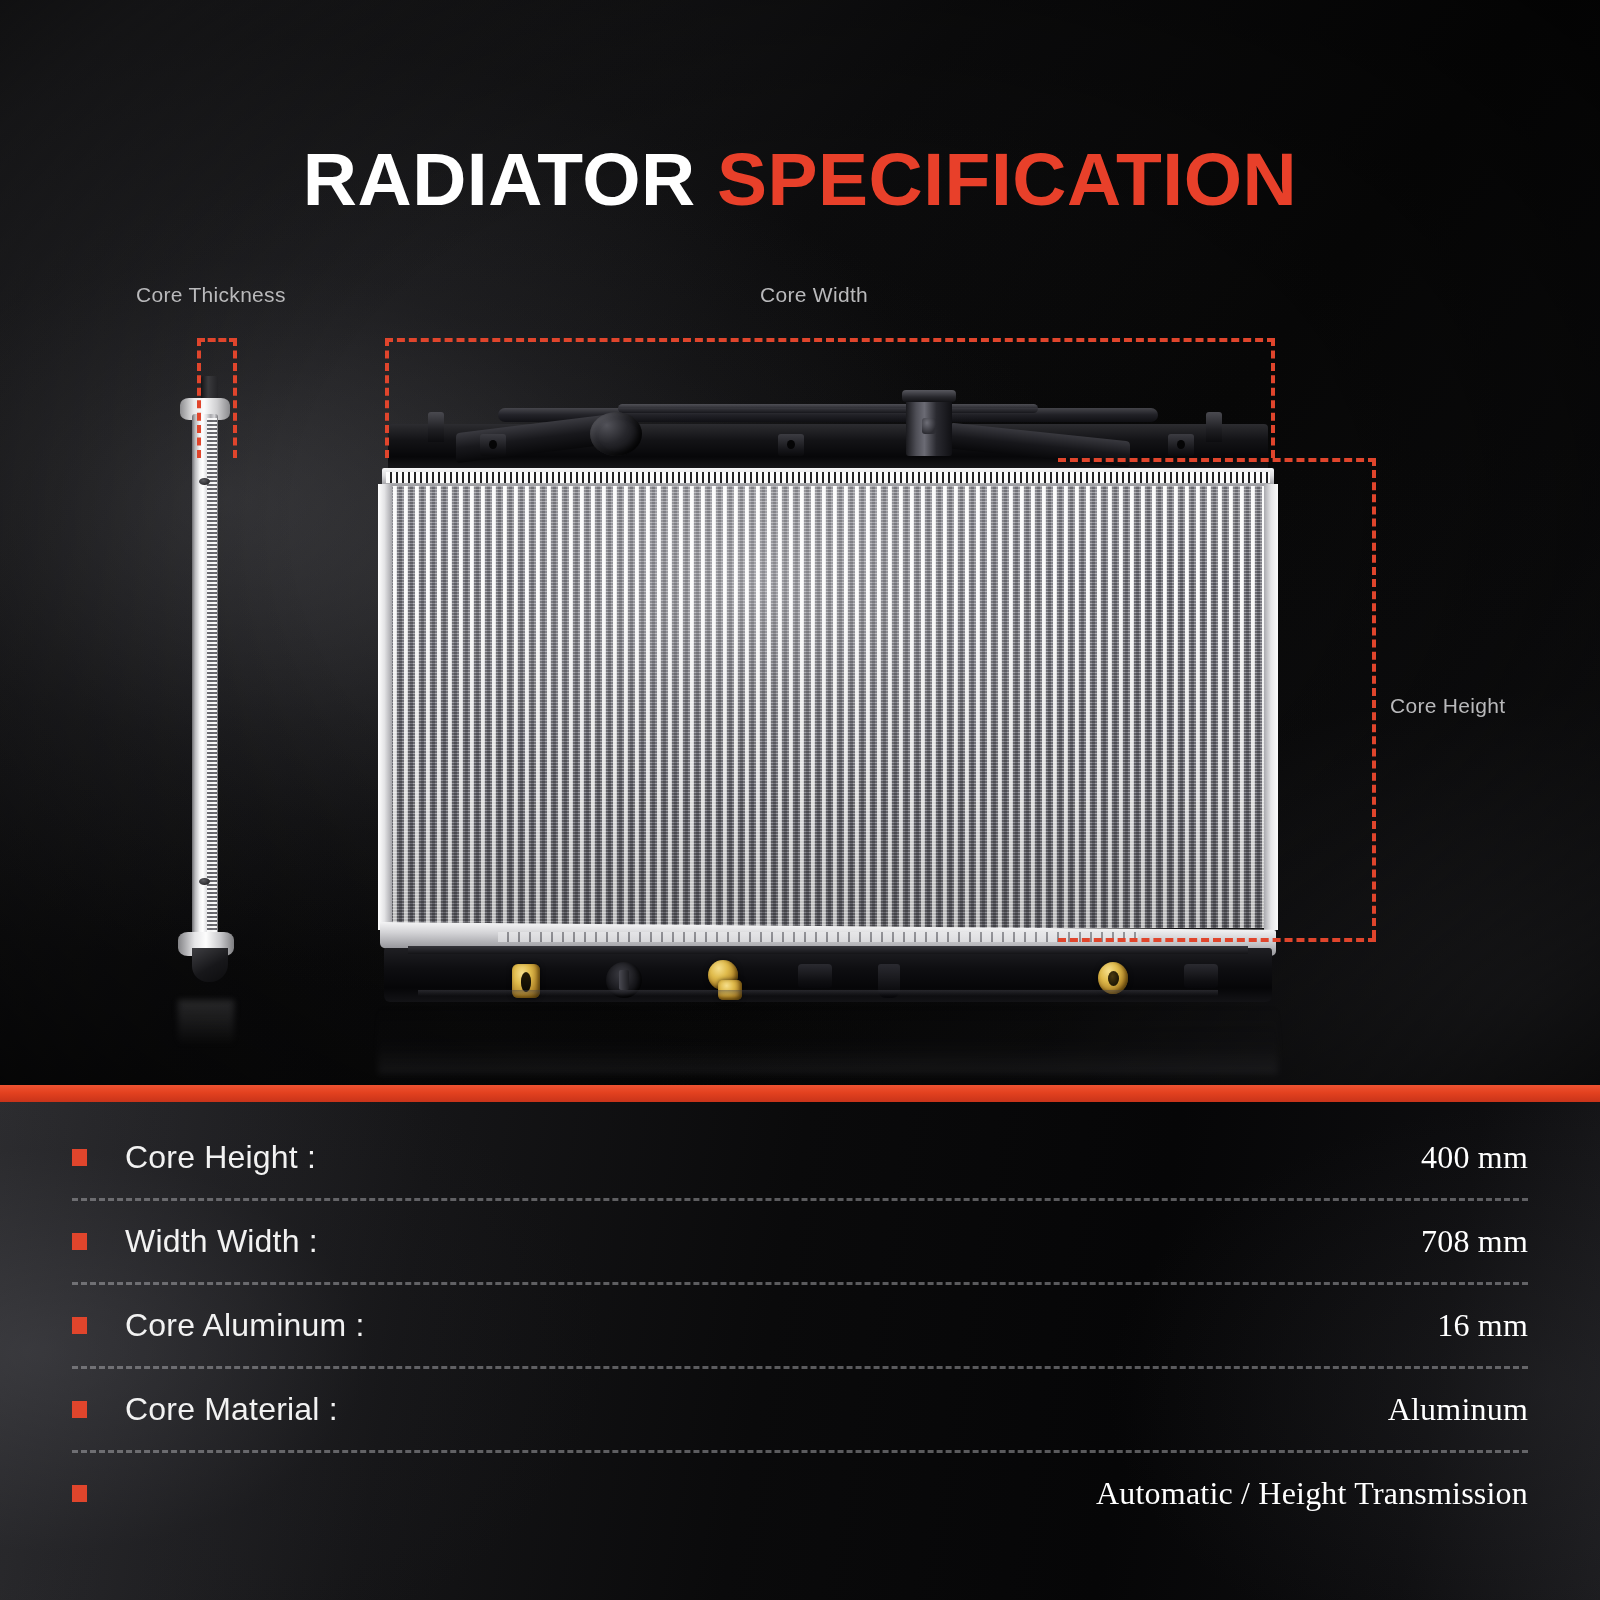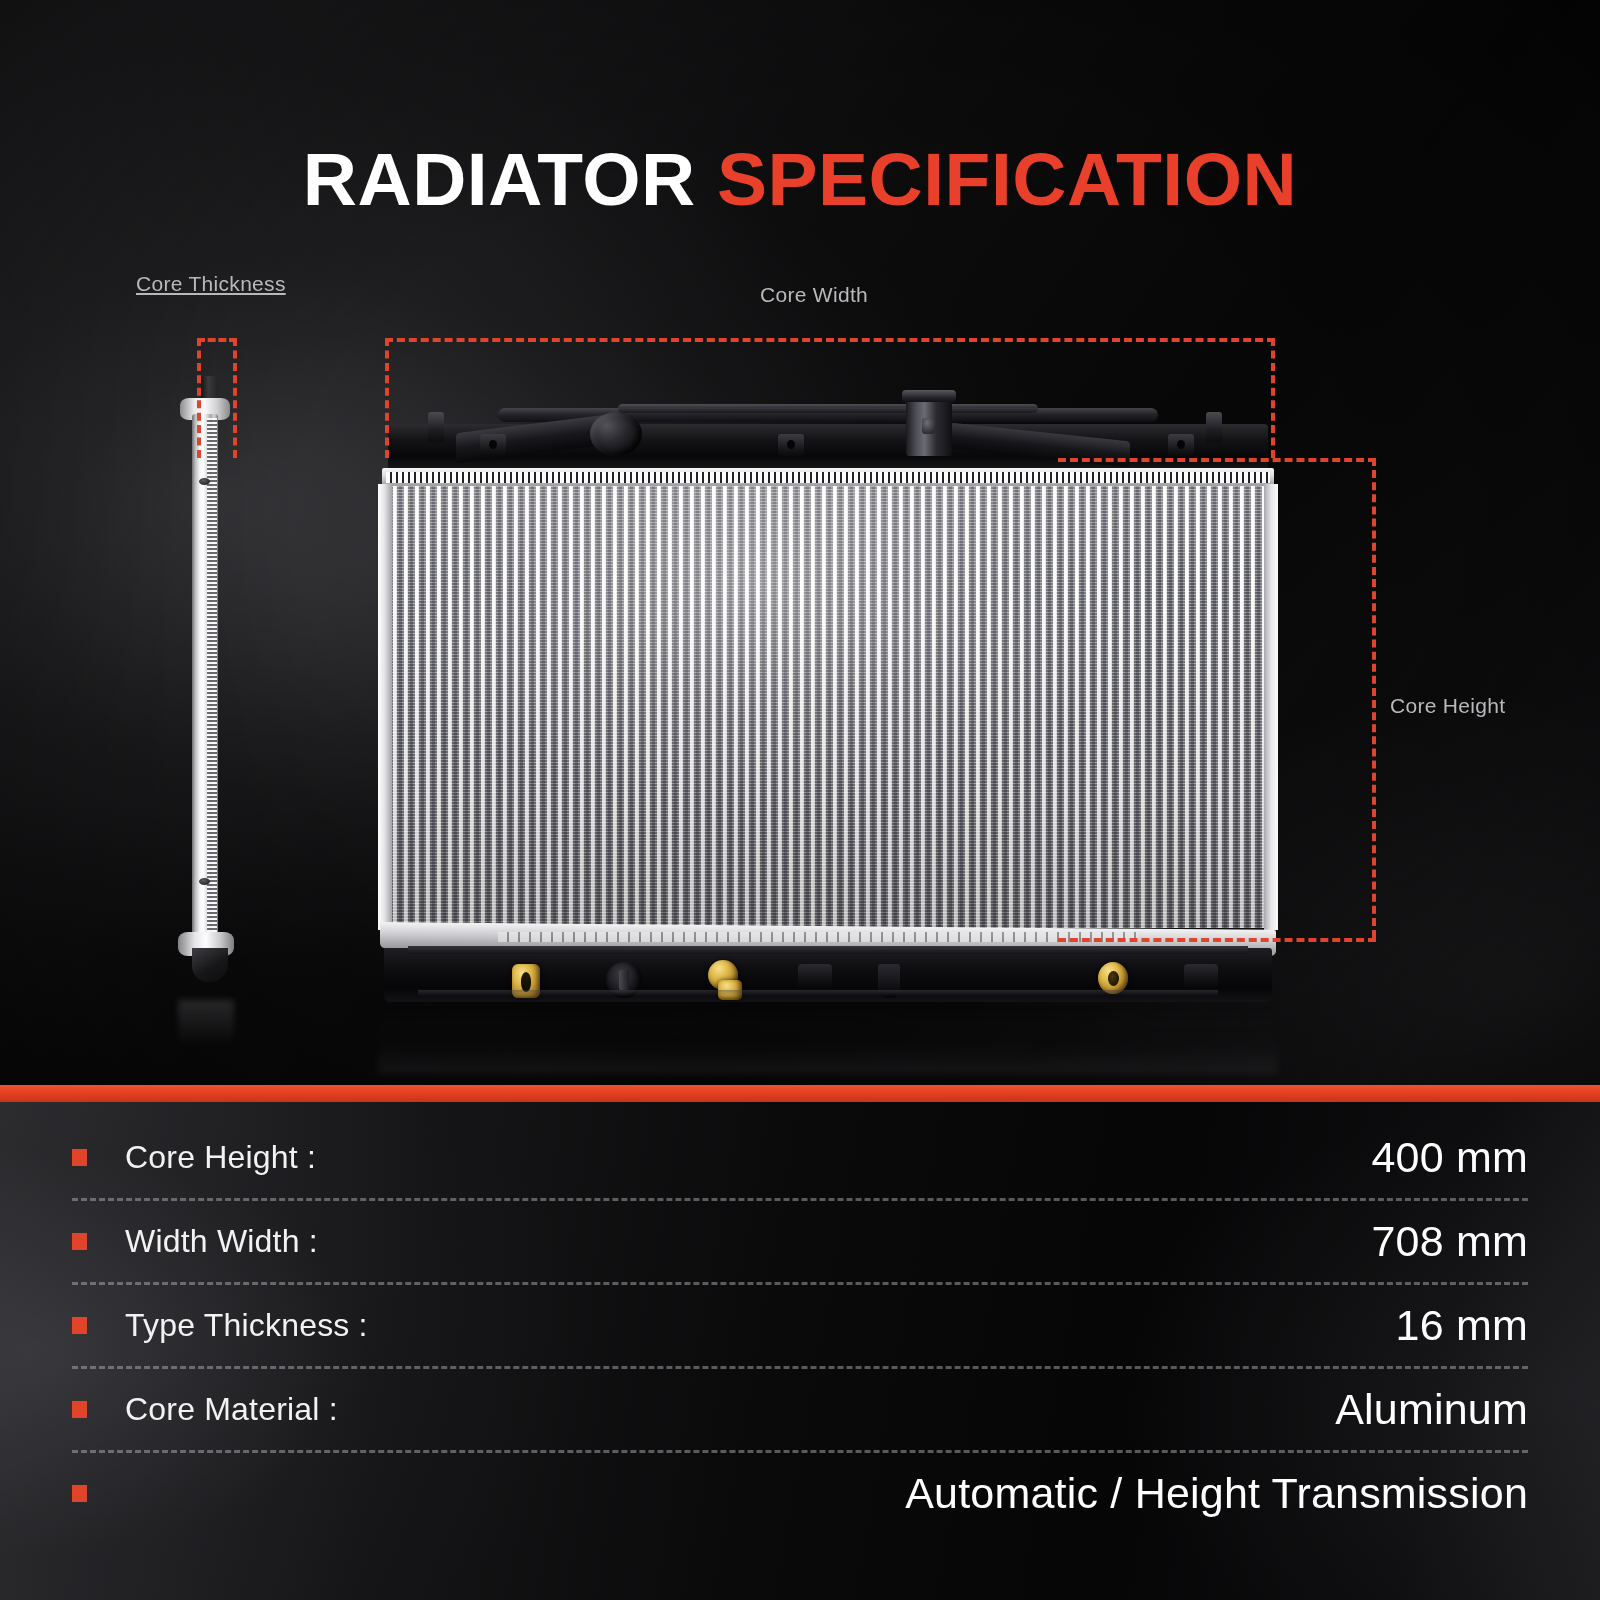--- a/index.html
+++ b/index.html
@@ -55,21 +55,21 @@
 
   
   .dim-label {
     position:absolute;
     color:#b9b9bb;
     font-size:21px;
     letter-spacing:0.3px;
     white-space:nowrap;
     z-index:7;
   }
-  #lbl-thickness { left:136px; top:272px;text-decoration:underline; }
+  #lbl-thickness { left:136px; top:283px; }
   #lbl-width     { left:760px; top:283px; }
   #lbl-height    { left:1390px; top:694px;text-align:right; }
 
   
   .mline { position:absolute; z-index:7; }
   .mline.h {
     height:0;
     border-top:4px dashed #e0452c;
   }
   .mline.v {
@@ -423,24 +423,25 @@
   .row-label {
     color:#f2f2f2;
     font-size:32px;
     letter-spacing:0.2px;
     white-space:nowrap;
     flex:0 0 auto;
   }
   .row-value {
     margin-left:auto;
     color:#ffffff;
-    font-size:43px;
+    font-size:32px;
     letter-spacing:0.2px;
     white-space:nowrap;
     text-align:left;
+    font-family:Liberation Serif, serif;
   }
   .rowsep {
     position:absolute; left:72px;
     width:1456px; height:0;
     border-top:3px dashed rgba(188,188,192,0.46);
   }
   #sep-0 { top:96px; }
   #sep-1 { top:180px; }
   #sep-2 { top:264px; }
   #sep-3 { top:348px; }
@@ -546,21 +547,21 @@
 
     <div class="row" id="row-1">
       <span class="bullet"></span>
       <span class="row-label">Width Width :</span>
       <span class="row-value">708 mm</span>
     </div>
     <div class="rowsep" id="sep-1"></div>
 
     <div class="row" id="row-2">
       <span class="bullet"></span>
-      <span class="row-label">Type Thickness :</span>
+      <span class="row-label">Core Aluminum :</span>
       <span class="row-value">16 mm</span>
     </div>
     <div class="rowsep" id="sep-2"></div>
 
     <div class="row" id="row-3">
       <span class="bullet"></span>
       <span class="row-label">Core Material :</span>
       <span class="row-value">Aluminum</span>
     </div>
     <div class="rowsep" id="sep-3"></div>

